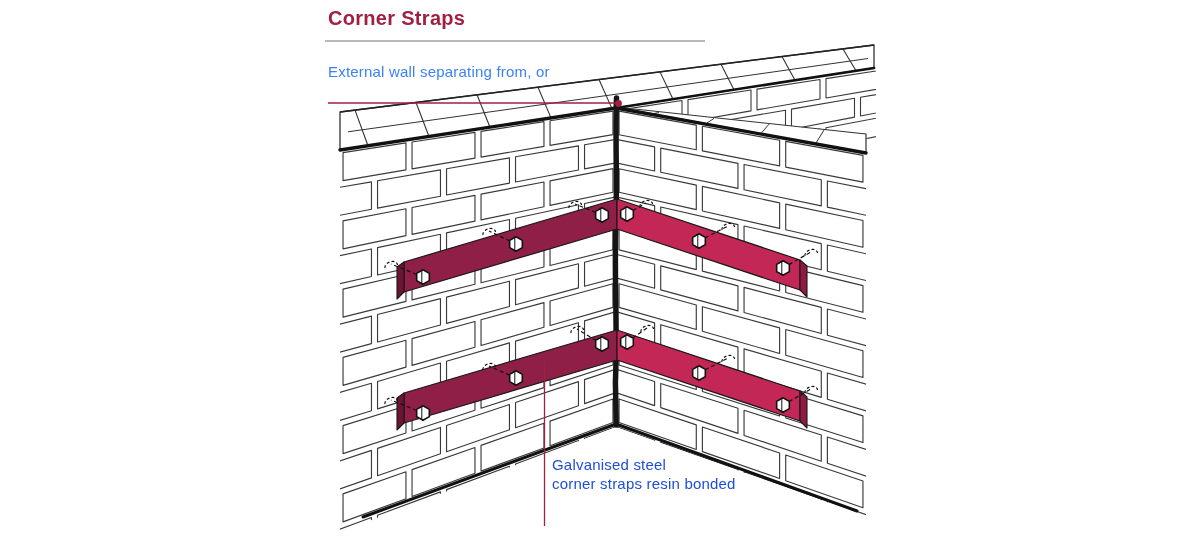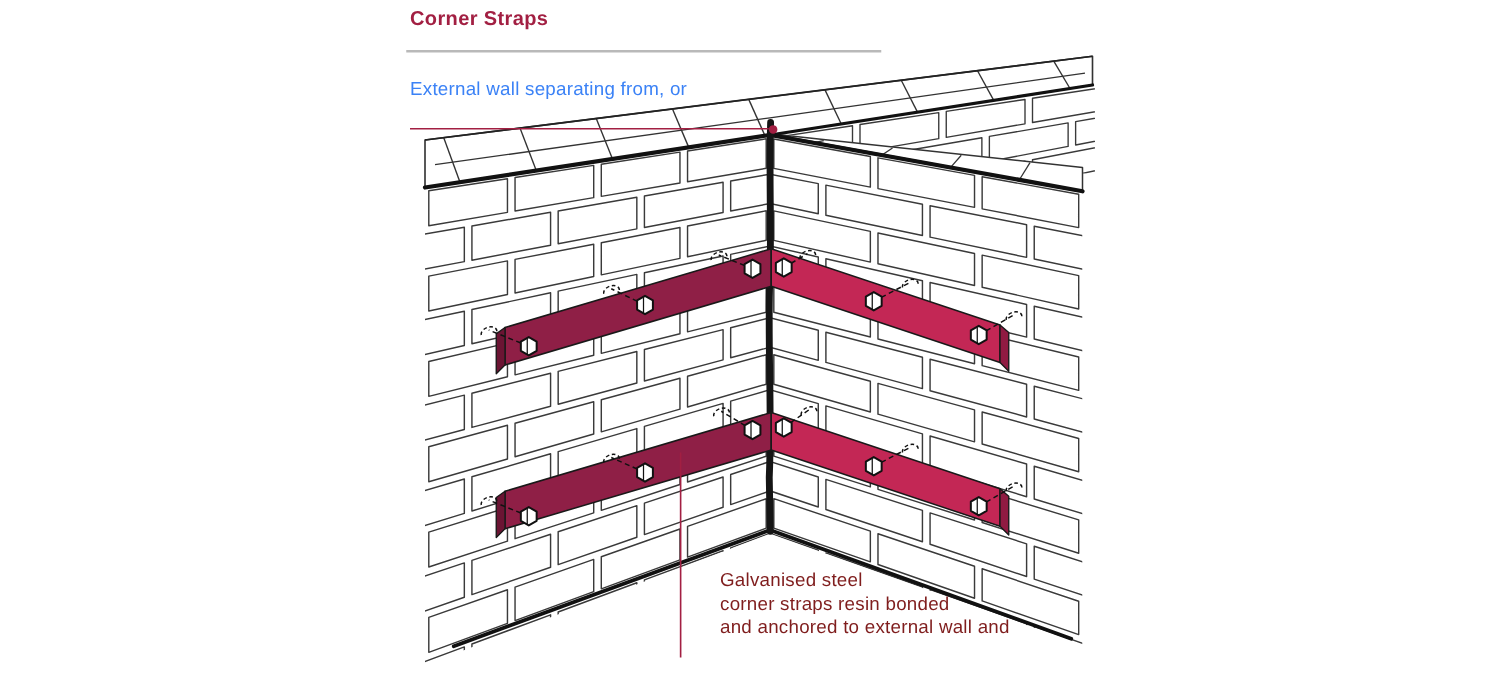--- a/index.html
+++ b/index.html
@@ -1,19 +1,19 @@
 <!DOCTYPE html>
 <html><head>
 <meta charset="utf-8">
 <style>
   html,body{margin:0;padding:0;background:#ffffff;}
   #stage{position:relative;width:1200px;height:550px;background:#ffffff;overflow:hidden;
          font-family:"Liberation Sans", sans-serif;}
   #diagram{position:absolute;left:0;top:0;}
-  .title{position:absolute;left:328px;top:7px;font-size:16px;font-weight:bold;letter-spacing:.3px;}
+  .title{position:absolute;left:328px;top:7px;font-size:20px;font-weight:bold;letter-spacing:.3px;}
   .rule{position:absolute;left:325px;top:40px;width:380px;height:2px;background:#b9b9b9;}
   .ann{position:absolute;font-size:15px;line-height:18.5px;letter-spacing:.2px;}
   .ann-top{left:328px;top:63px;}
   .ann-bottom{left:552px;top:456px;}
 </style>
 </head>
 <body>
 
 <div id="stage">
 
@@ -295,18 +295,17 @@
       <line x1="544.5" y1="362" x2="544.5" y2="526" stroke="#A21F42" stroke-width="1.3"></line>
     </svg>
 
   <div class="title" style="color: rgb(162, 31, 66);">Corner Straps</div>
   <div class="rule" style="background: rgb(185, 185, 185);"></div>
 
   <div class="ann ann-top" style="color: #3b82f6;">
     <div>External wall separating from, or</div>
   </div>
 
-  <div class="ann ann-bottom" style="color: #7f1d1d; margin-left: 24px;">
+  <div class="ann ann-bottom" style="color: #1d4ed8;">
     <div>Galvanised steel</div>
     <div>corner straps resin bonded</div>
-    <div>and anchored to external wall and</div>
   </div>
 </div>
 
 </body></html>

